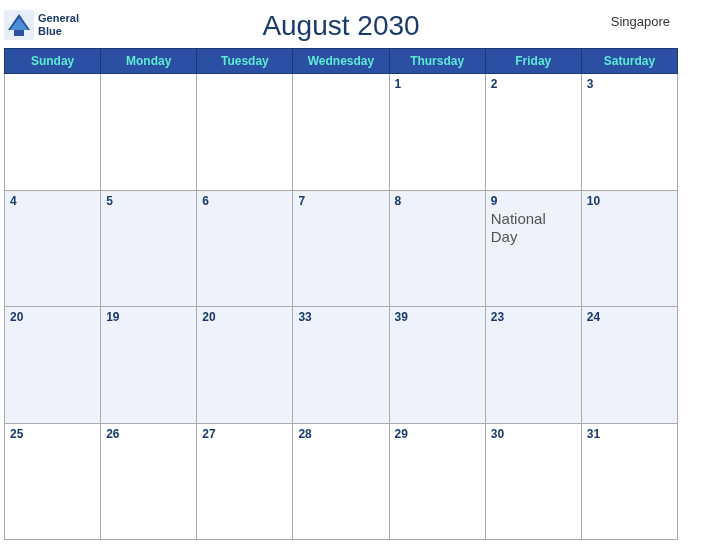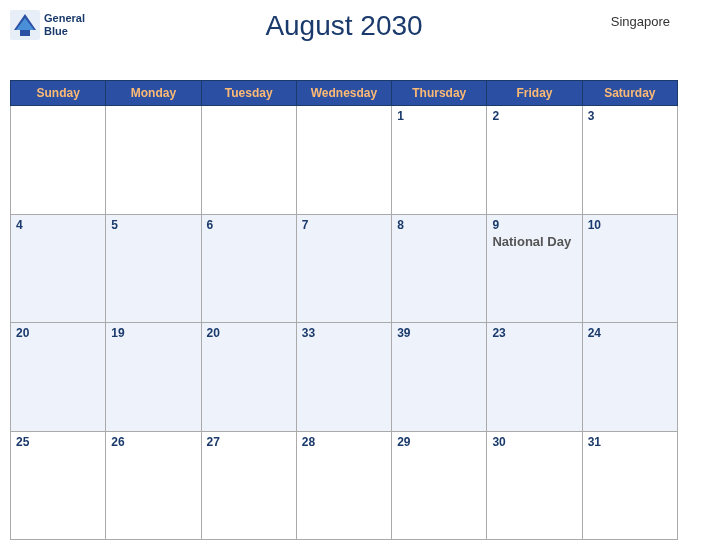--- a/index.html
+++ b/index.html
@@ -6,24 +6,23 @@
     body {
       width: 712px;
       height: 550px;
       font-family: Arial, sans-serif;
       background: #fff;
       overflow: hidden;
     }
     .calendar-wrapper {
       width: 692px;
       height: 550px;
-      padding: 10px 14px 10px 10px;
+      padding: 10px 14px 10px 4px;
       display: flex;
       flex-direction: column;
-      gap: 32px;
     }
     .header {
       display: flex;
       align-items: center;
       justify-content: center;
       position: relative;
       margin-bottom: 6px;
     }
     .logo {
       position: absolute;
@@ -56,21 +55,21 @@
       font-size: 13px;
       color: #333;
     }
     .calendar-table {
       width: 100%;
       flex: 1;
       border-collapse: collapse;
     }
     .calendar-table th {
       background-color: #2b4fa3;
-      color: #fdba74;
+      color: #5eead4;
       font-size: 12px;
       font-weight: bold;
       text-align: center;
       padding: 5px 2px;
       border: 1px solid #1a3a6b;
     }
     .calendar-table td {
       border: 1px solid #aaa;
       vertical-align: top;
       padding: 3px 5px;
@@ -78,25 +77,24 @@
     }
     .calendar-table tr td {
       height: 74px;
     }
     .day-num {
       font-size: 12px;
       color: #1a3a6b;
       font-weight: bold;
     }
     .holiday-text {
-      font-size: 13px;
+      font-size: 15px;
       color: #555;
       margin-top: 2px;
       line-height: 1.2;
-      font-weight: bold;
     }
     
     .row-even td {
       background-color: #eef2fb;
     }
     .row-odd td {
       background-color: #ffffff;
     }
   </style>
 </head>

